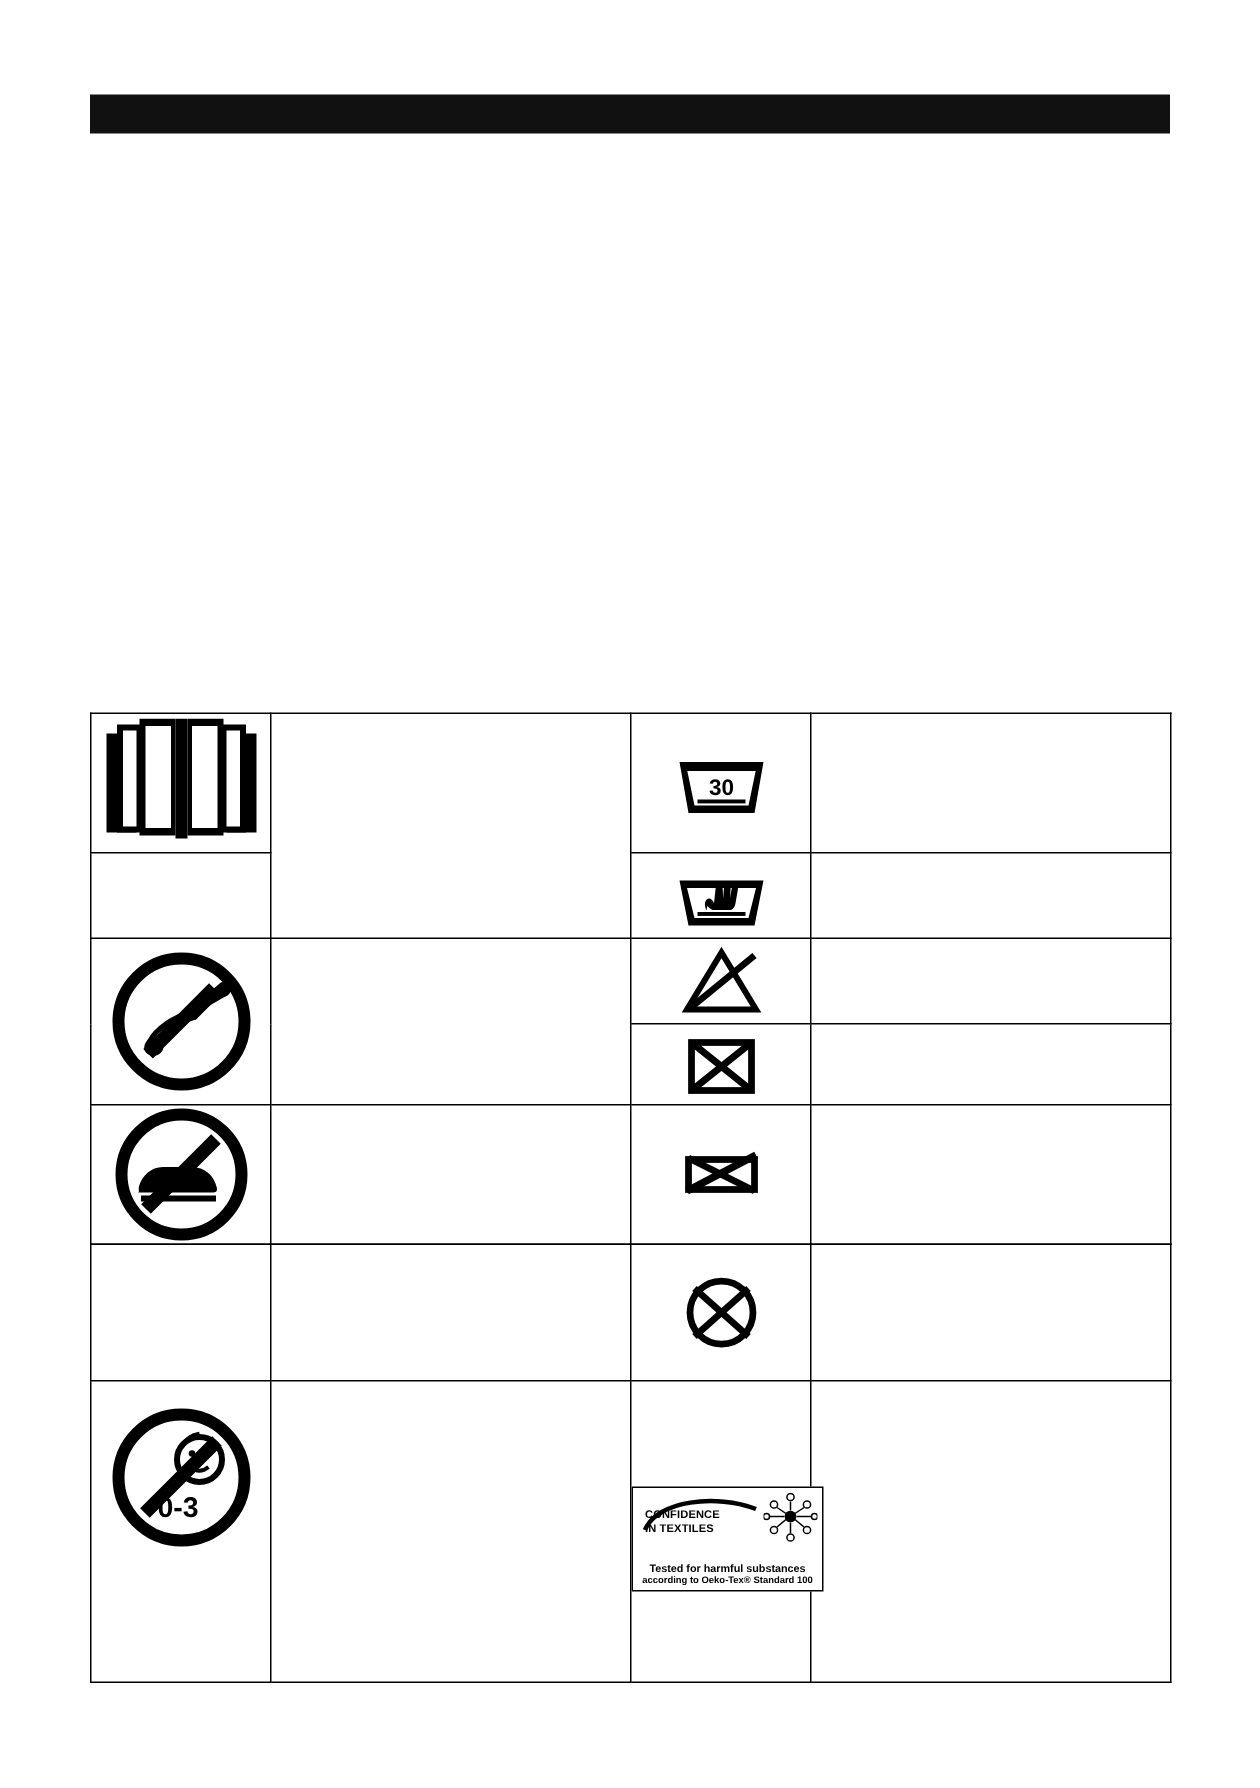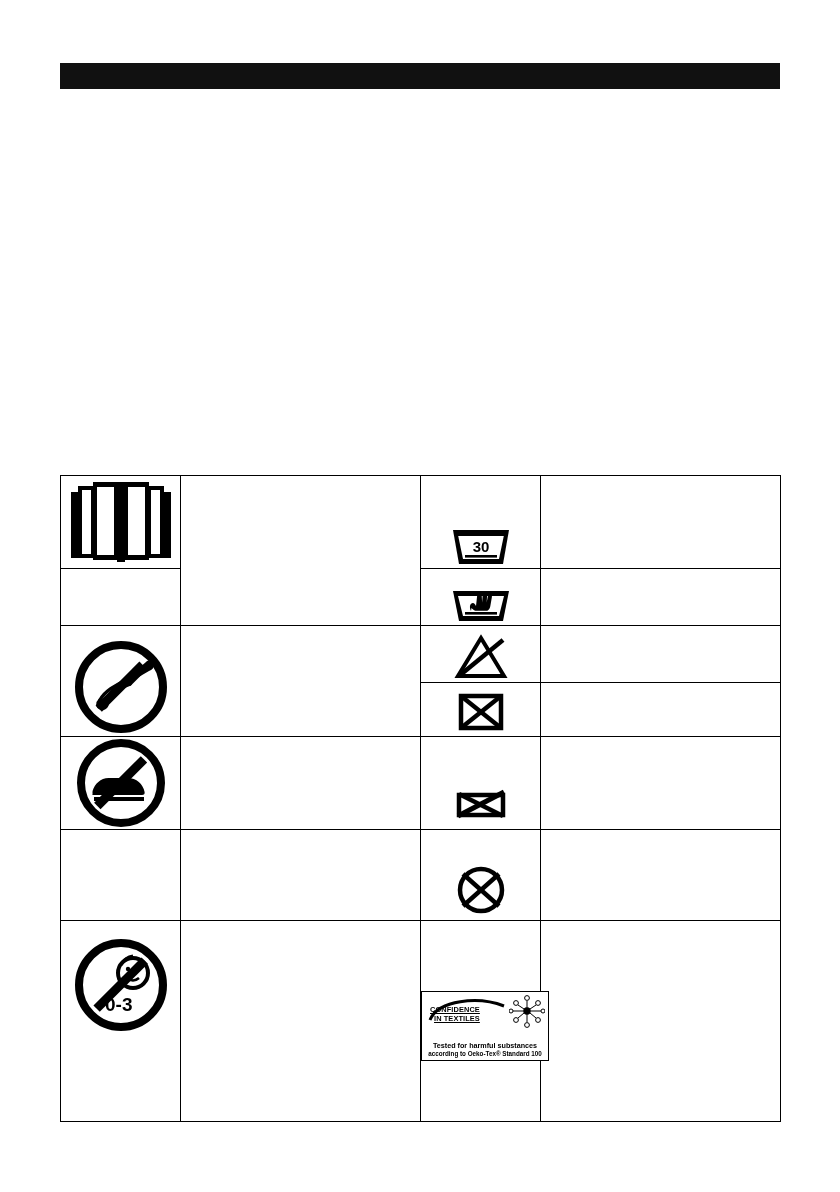--- a/index.html
+++ b/index.html
@@ -59,21 +59,21 @@
   .col-text { width: 240px; }
   .cell-desc {
     text-align: left;
     vertical-align: top;
     padding: 6px 8px;
     font-size: 11px;
     line-height: 1.3;
   }
   .icon-box {
     display: flex;
-    align-items: flex-end;
+    align-items: center;
     justify-content: center;
     height: 100%;
     width: 100%;
   }
   .r-book { height: 92px; }
   .r-book2 { height: 50px; }
   .r-pin { height: 85px; }
   .r-iron { height: 85px; }
   .r-baby { height: 200px; }
   .r-wash { height: 56px; }
@@ -103,23 +103,22 @@
     left: 4px;
     top: 1px;
   }
   .oeko-ct {
     position: absolute;
     left: 6px;
     top: 11px;
     font-size: 7.4px;
     font-weight: bold;
     line-height: 8.6px;
-    text-align: right;
+    text-align: left;
     letter-spacing: 0.1px;
-    text-decoration: underline;
   }
   .oeko-mol {
     position: absolute;
     right: 1px;
     top: 0px;
   }
   .oeko-line1 {
     font-size: 7.2px;
     font-weight: bold;
     text-align: center;

